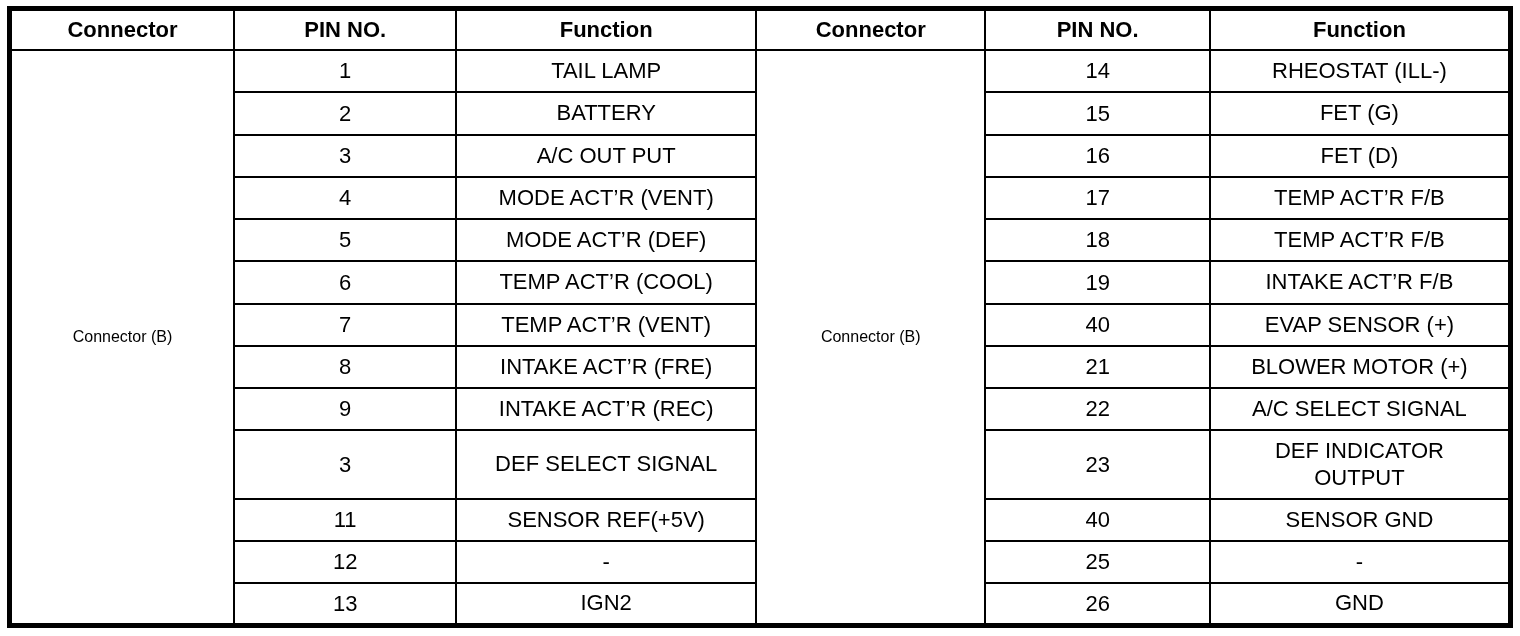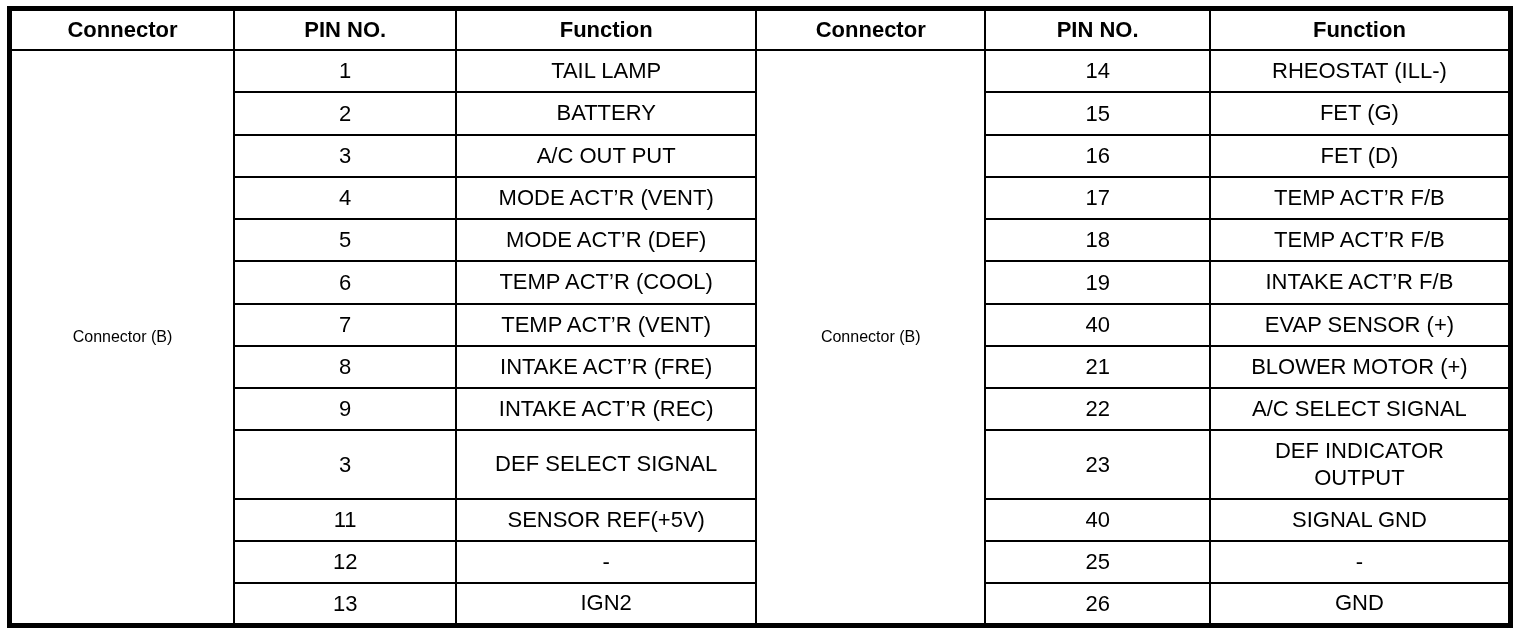--- a/index.html
+++ b/index.html
@@ -139,21 +139,21 @@
         <td class="fn-cell">DEF SELECT SIGNAL</td>
         <td class="pin-cell">23</td>
         <td class="fn-cell">DEF INDICATOR
 OUTPUT</td>
       </tr>
 
       <tr class="data-row">
         <td class="pin-cell">11</td>
         <td class="fn-cell">SENSOR REF(+5V)</td>
         <td class="pin-cell">40</td>
-        <td class="fn-cell">SIGNAL GND</td>
+        <td class="fn-cell">SENSOR GND</td>
       </tr>
 
       <tr class="data-row">
         <td class="pin-cell">12</td>
         <td class="fn-cell">-</td>
         <td class="pin-cell">25</td>
         <td class="fn-cell">-</td>
       </tr>
 
       <tr class="data-row">

